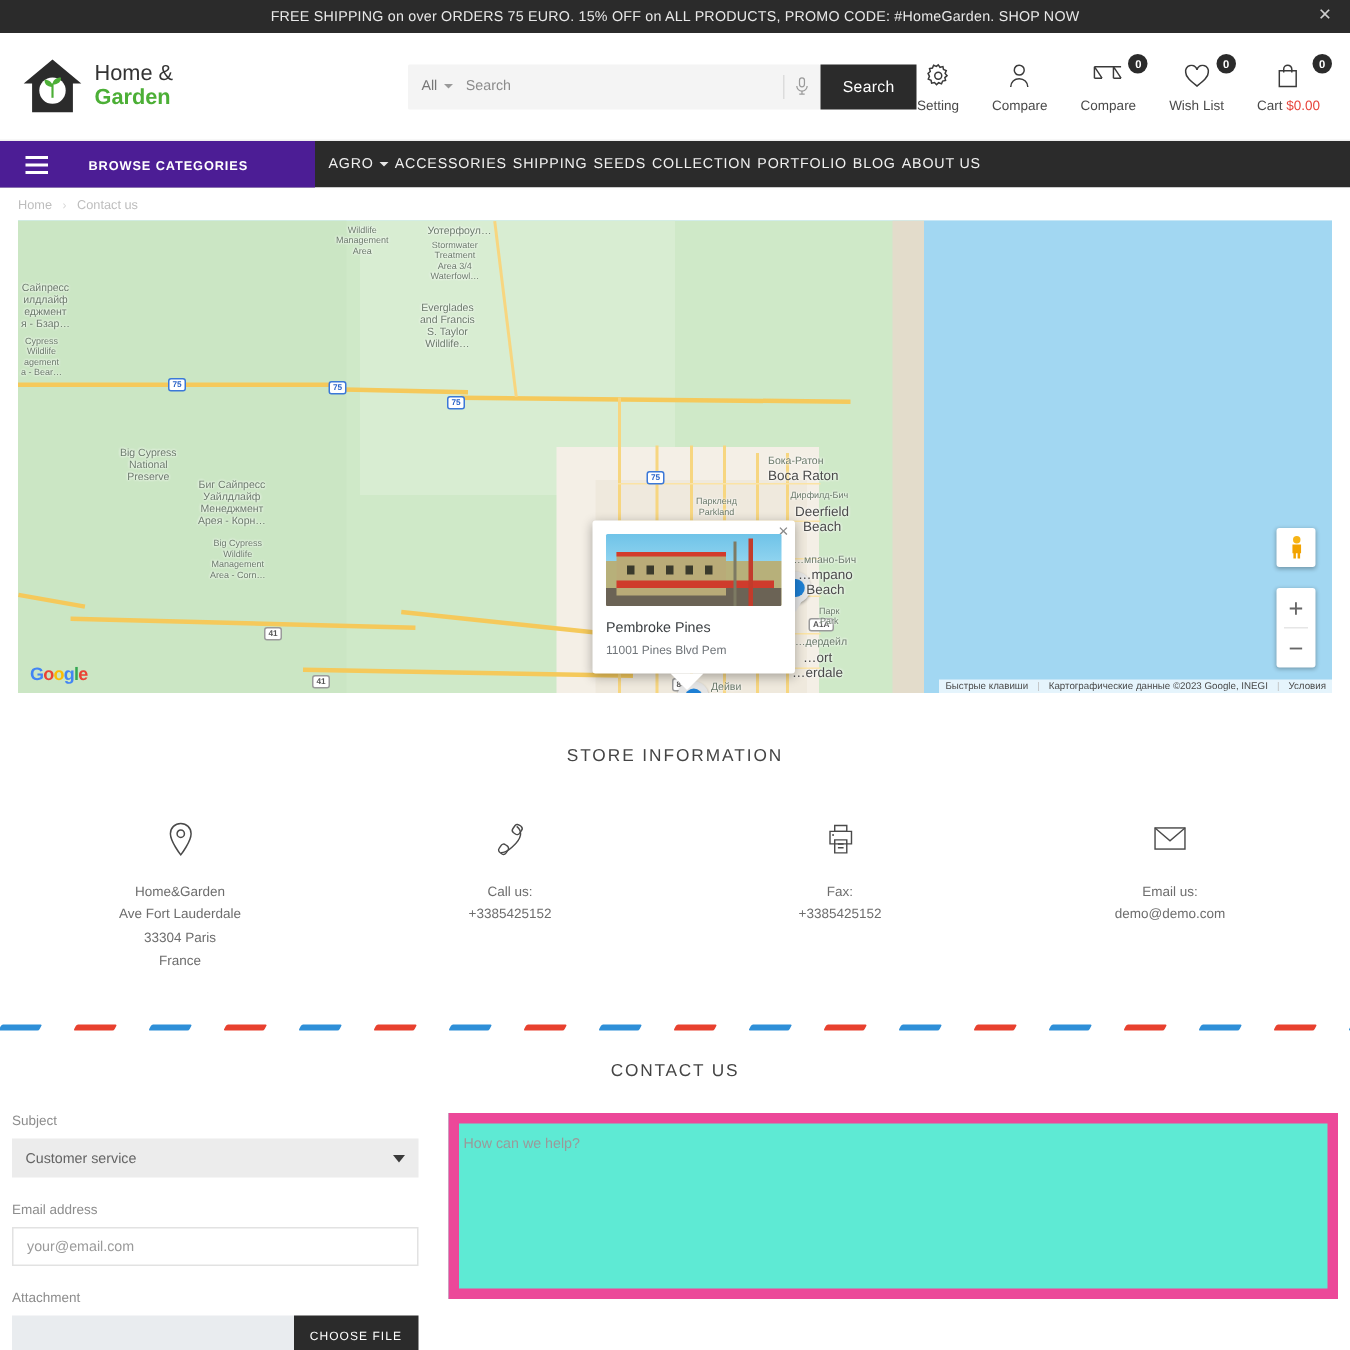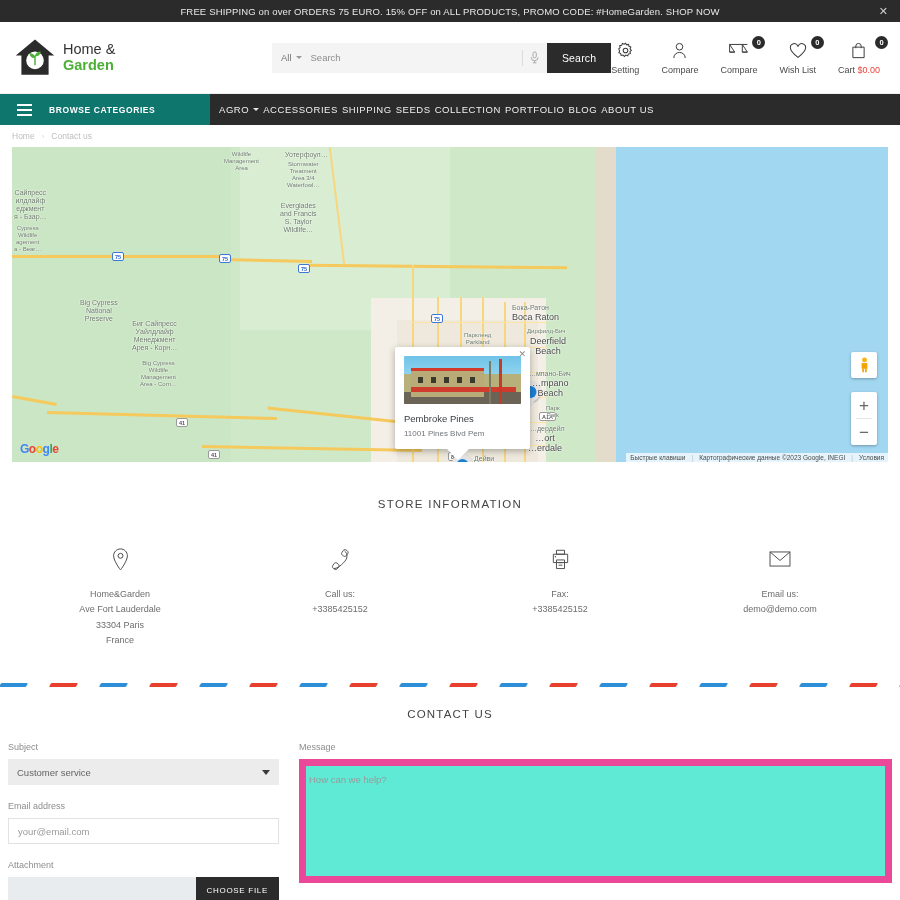--- a/index.html
+++ b/index.html
@@ -63,22 +63,22 @@
   .head-act .lbl .price { color: #e8453c; }
   .badge {
     position: absolute; top: -5px; right: -8px; background: #2b2b2b; color: #fff;
     font-size: 7.5px; width: 13px; height: 13px; border-radius: 50%;
     display: flex; align-items: center; justify-content: center; font-weight: 700;
   }
 
   
   .navbar { height: 31px; background: #2b2b2b; display: flex; align-items: stretch; }
   .browse-cats {
-    width: 210px; background: #0f766e; display: flex; align-items: center;
-    gap: 17px; padding-left: 17px; color: #fff; cursor: pointer;
+    width: 210px; background: #4c1d95; display: flex; align-items: center;
+    gap: 27px; padding-left: 17px; color: #fff; cursor: pointer;
   }
   .burger { display: flex; flex-direction: column; gap: 3px; }
   .burger span { display: block; width: 15px; height: 2px; background: #fff; }
   .browse-lbl { font-size: 8.5px; letter-spacing: .6px; font-weight: 700; }
   .nav-items { display: flex; align-items: center; gap: 4px; padding-left: 9px; }
   .nav-item {
     color: #f0f0f0; font-size: 9.5px; letter-spacing: .55px; cursor: pointer;
     display: flex; align-items: center; gap: 4px; white-space: nowrap;
   }
 
@@ -644,17 +644,16 @@
 
     <div class="fld-gap"></div>
     <div class="fld-label">Attachment</div>
     <div class="file-row">
       <div class="file-name"></div>
       <button class="choose-btn">CHOOSE FILE</button>
     </div>
   </div>
 
   <div class="form-right">
-    <div class="fld-label">Message</div>
     <textarea class="msg-area" placeholder="How can we help?" style=""></textarea>
   </div>
 
 </div>
 
 </body></html>

